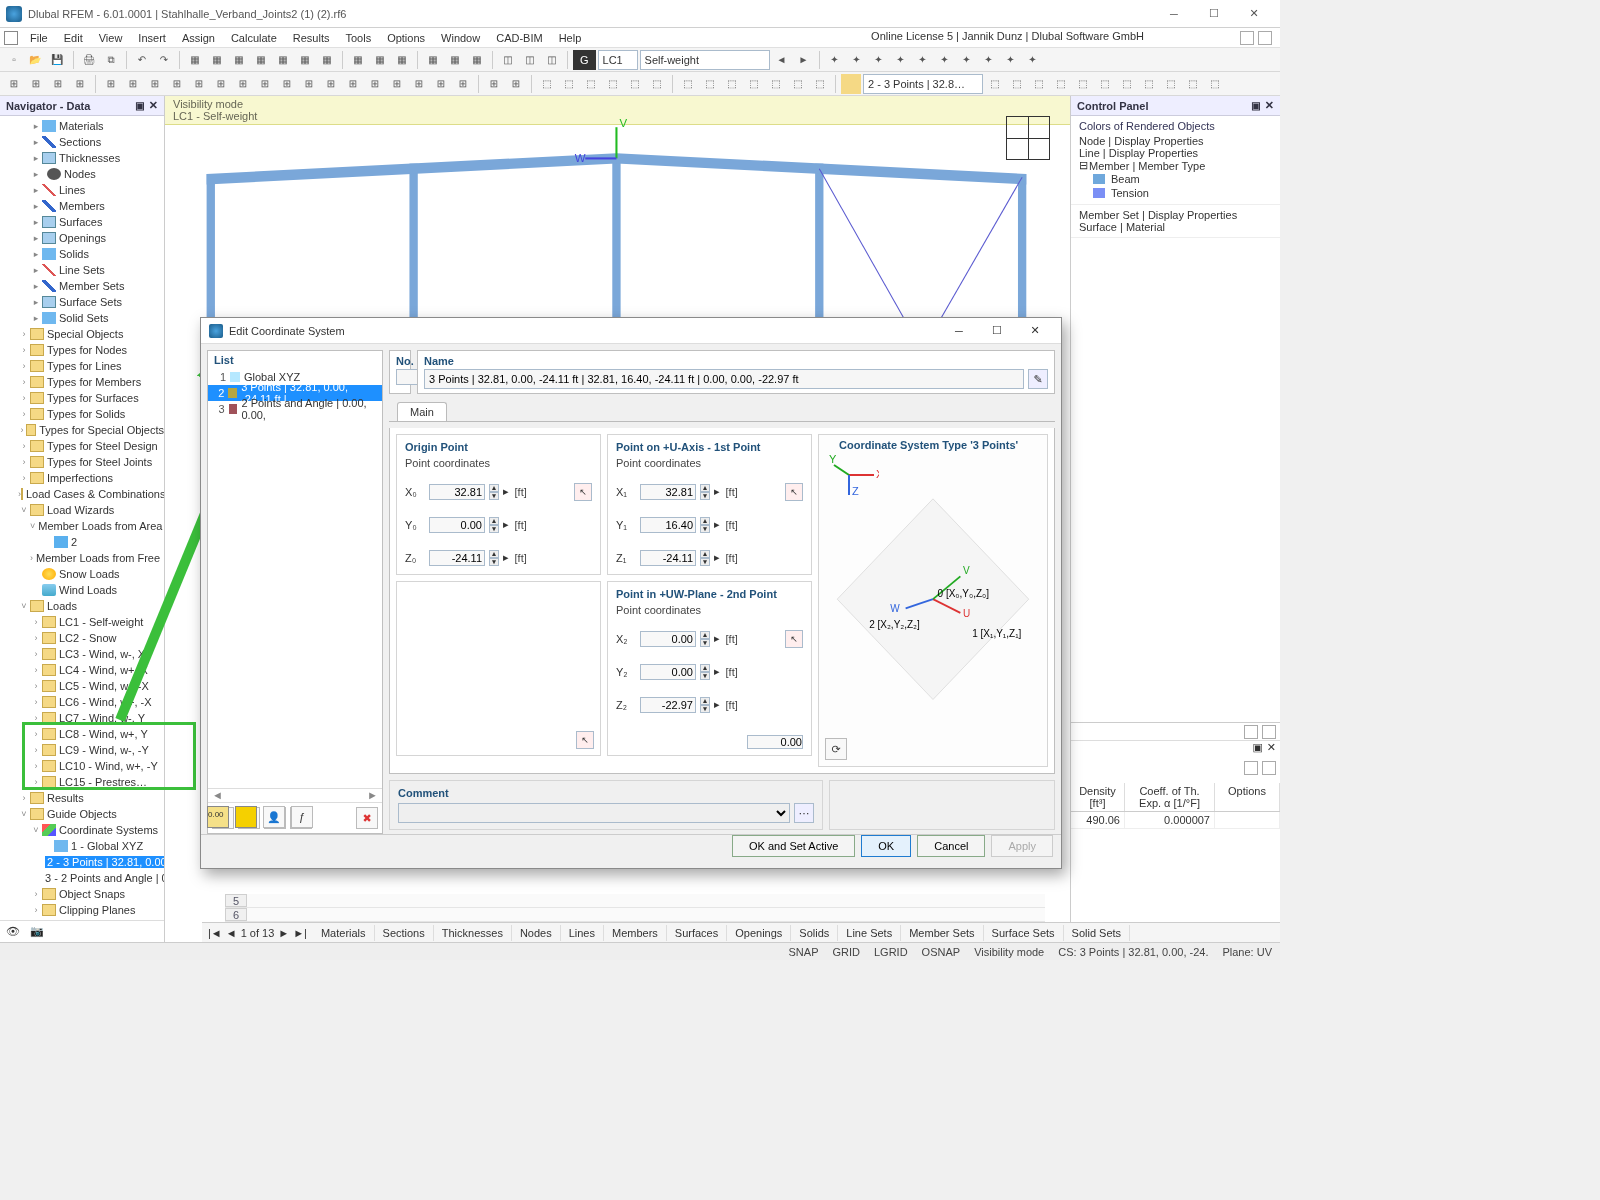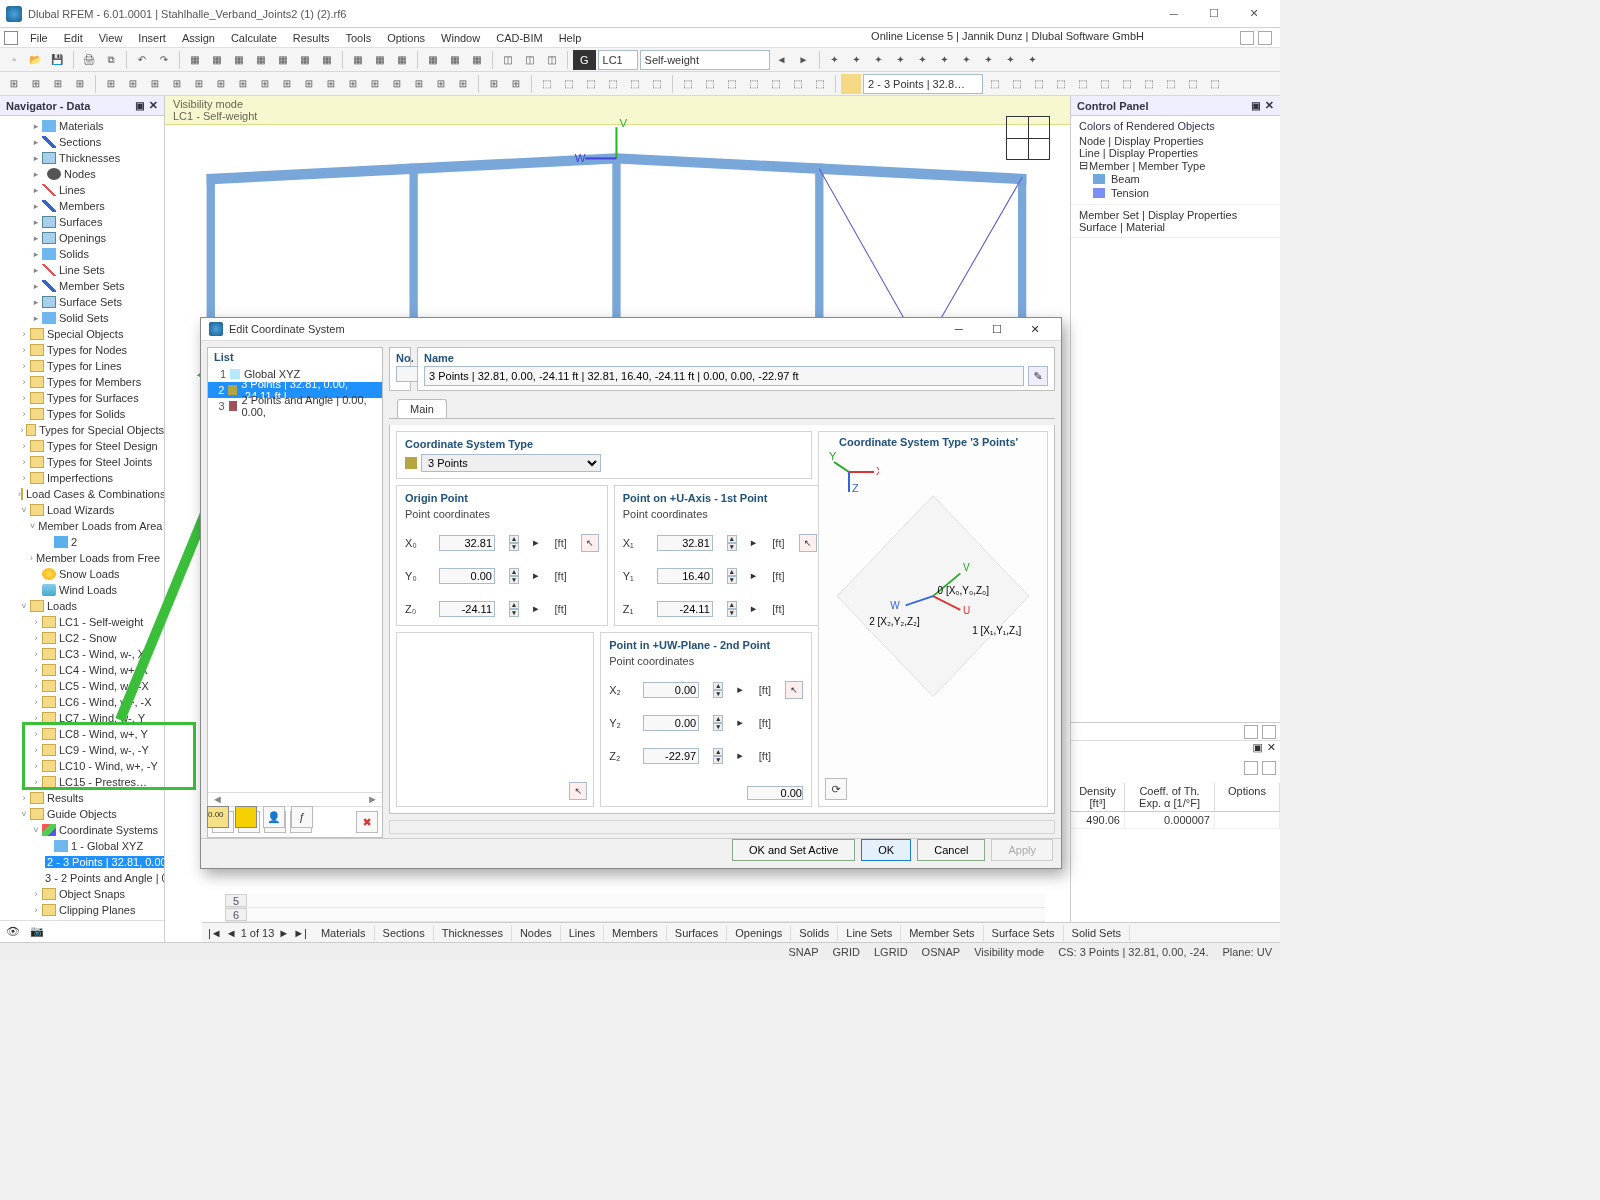--- a/index.html
+++ b/index.html
@@ -103,21 +103,21 @@
 .ed-btn{width:20px;height:20px;border:1px solid #abc;background:#eef;display:flex;align-items:center;justify-content:center;cursor:pointer;}
 .tab-strip{height:22px;display:flex;align-items:flex-end;border-bottom:1px solid #bbb;padding-left:8px;}
 .tab-strip .tab{background:#fff;border:1px solid #bbb;border-bottom:none;padding:3px 12px;border-radius:3px 3px 0 0;}
 .dlg-panels{flex:1;background:#fff;border:1px solid #bfbfbf;border-top:none;padding:6px;display:flex;gap:6px;}
 .panels-left{width:416px;display:flex;flex-direction:column;gap:6px;}
 .panels-right{flex:1;border:1px solid #d5d5d5;position:relative;background:#fdfdfd;}
 .group{border:1px solid #d5d5d5;padding:6px 8px;}
 .group-h{color:#22527a;font-weight:600;margin-bottom:4px;}
 select.combo{width:180px;border:1px solid #abc;padding:1px 2px;}
 .sub-h{color:#444;margin:4px 0 2px;}
-.coord-row{display:flex;align-items:center;gap:14px;height:21px;margin-top:12px;}
+.coord-row{display:flex;align-items:center;gap:4px;height:21px;margin-top:12px;}
 .coord-row .lbl{width:20px;}
 .coord-row input{width:56px;text-align:right;border:1px solid #abc;padding:1px 2px;background:#f8f8f8;}
 .spin{width:10px;display:flex;flex-direction:column;}
 .spin b{height:8px;border:1px solid #abc;font-size:7px;text-align:center;line-height:6px;background:#eee;cursor:pointer;}
 .unit{color:#444;margin-left:2px;}
 .pick{width:18px;height:18px;border:1px solid #abc;margin-left:auto;background:#fee;cursor:pointer;display:flex;align-items:center;justify-content:center;font-size:9px;}
 .two-col{display:flex;gap:6px;}
 .two-col > .group{flex:1;}
 .dlg-comment{display:flex;gap:6px;padding:0 0 4px;}
 .dlg-comment .group{flex:1;}
@@ -766,27 +766,20 @@
               <div class="ed-btn">✎</div>
             </div>
           </div>
         </div>
       </div>
       <div class="tab-strip">
         <div class="tab">Main</div>
       </div>
       <div class="dlg-panels">
         <div class="panels-left">
-          <div class="group">
-            <div class="group-h">Coordinate System Type</div>
-            <div style="display:flex;align-items:center;gap:4px">
-              <span class="legend-sw" style="background:#b5a642;width:12px;height:12px"></span>
-              <select class="combo"><option>3 Points</option></select>
-            </div>
-          </div>
           <div class="two-col">
             <div class="group">
               <div class="group-h">Origin Point</div>
               <div class="sub-h">Point coordinates</div>
               <div class="coord-row">
                   <span class="lbl">X₀</span>
                   <input value="32.81" style="">
                   <div class="spin">
                     <b>▴</b>
                     <b>▾</b>
@@ -914,20 +907,27 @@
             <line x1="125" y1="180" x2="95" y2="190" stroke="#36d" stroke-width="2"></line>
               <text x="78" y="194" fill="#36d" font-size="9">W</text>
             <text x="130" y="178" font-size="9">0 [X₀,Y₀,Z₀]</text>
             <text x="168" y="222" font-size="9">1 [X₁,Y₁,Z₁]</text>
             <text x="55" y="212" font-size="9">2 [X₂,Y₂,Z₂]</text>
           </svg>
           <div class="sq-btn" style="position:absolute;left:6px;bottom:6px">⟳</div>
         </div>
       </div>
       <div class="dlg-comment">
+        <div class="group" style="flex:2">
+          <div class="group-h">Comment</div>
+          <div style="display:flex;gap:4px">
+              <select class="combo" style="flex:1"><option></option></select>
+              <div class="ed-btn">⋯</div>
+            </div>
+        </div>
         <div class="group" style="flex:1"></div>
       </div>
     </div>
   </div>
   <div class="dlg-swatch-row">
     <div class="sw-big" style="background:#f5e088"><span style="font-size:8px">0.00</span></div>
     <div class="sw-big" style="background:#f5d000"></div>
     <div class="sq-btn">👤</div>
     <div class="sq-btn">ƒ</div>
   </div>

